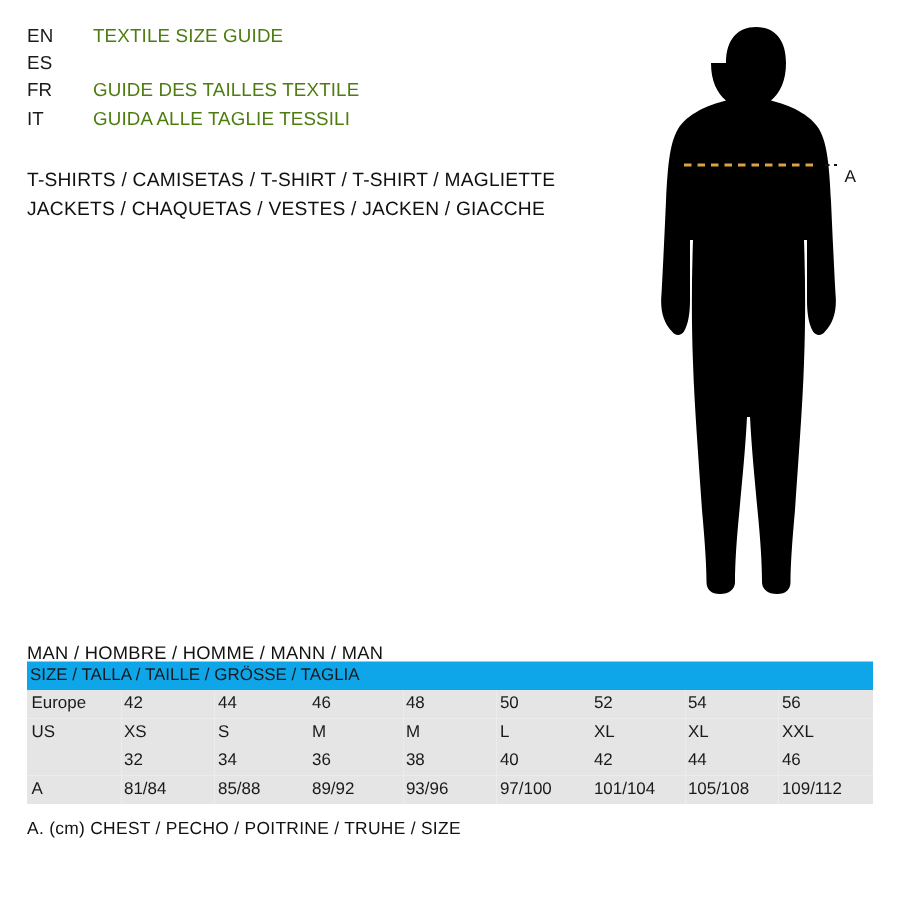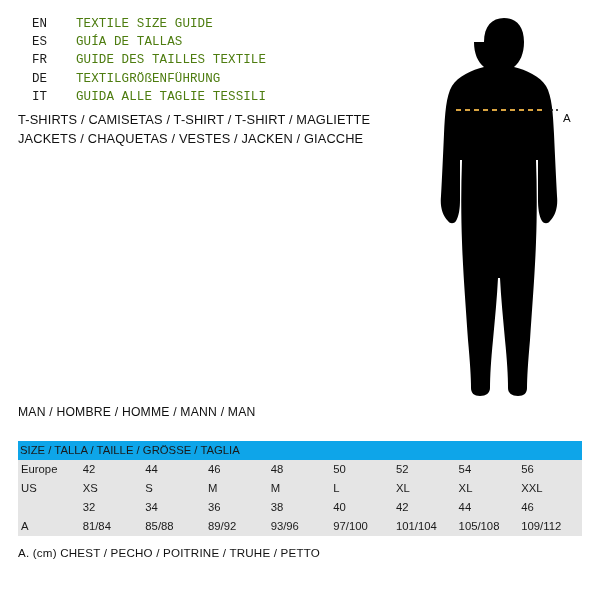--- a/index.html
+++ b/index.html
@@ -17,24 +17,23 @@
   }
   .page {
     position: relative;
     width: 600px;
     height: 600px;
   }
 
   
   .lang-block {
     position: absolute;
-    left: 32px;
+    left: 18px;
     top: 15px;
     width: 330px;
-    font-family: Liberation Mono, monospace;
   }
   .lang-row {
     display: flex;
     align-items: baseline;
     font-size: 12.5px;
     line-height: 18.2px;
     letter-spacing: 0.1px;
     white-space: nowrap;
   }
   .lang-code {
@@ -78,21 +77,21 @@
     top: 102px;
     font-size: 11.5px;
     color: #111;
     letter-spacing: 0.5px;
   }
 
   
   .man-heading {
     position: absolute;
     left: 18px;
-    top: 405px;
+    top: 428px;
     font-size: 12.2px;
     letter-spacing: 0.2px;
     color: #111;
     white-space: nowrap;
   }
 
   
   .table-wrap {
     position: absolute;
     left: 18px;
@@ -153,29 +152,24 @@
 
 <div class="page">
 
   <div class="lang-block">
     <div class="lang-row">
       <span class="lang-code">EN</span>
       <span class="lang-text">TEXTILE SIZE GUIDE</span>
     </div>
     <div class="lang-row">
       <span class="lang-code">ES</span>
-      <span class="lang-text">GUÍA DE TALLAS</span>
     </div>
     <div class="lang-row">
       <span class="lang-code">FR</span>
       <span class="lang-text">GUIDE DES TAILLES TEXTILE</span>
-    </div>
-    <div class="lang-row">
-      <span class="lang-code">DE</span>
-      <span class="lang-text">TEXTILGRÖßENFÜHRUNG</span>
     </div>
     <div class="lang-row">
       <span class="lang-code">IT</span>
       <span class="lang-text">GUIDA ALLE TAGLIE TESSILI</span>
     </div>
   </div>
 
   <div class="cat-block">
     <div class="cat-line">T-SHIRTS / CAMISETAS / T-SHIRT / T-SHIRT / MAGLIETTE</div>
     <div class="cat-line">JACKETS / CHAQUETAS / VESTES / JACKEN / GIACCHE</div>
@@ -358,15 +352,15 @@
               <span class="cell-inner">105/108</span>
             </td>
           <td class="cell">
               <span class="cell-inner">109/112</span>
             </td>
         </tr>
       </tbody>
     </table>
   </div>
 
-  <div class="footnote">A. (cm) CHEST / PECHO / POITRINE / TRUHE / PETTO</div>
+  <div class="footnote">A. (cm) CHEST / PECHO / POITRINE / TRUHE / SIZE</div>
 
 </div>
 
 </body></html>

